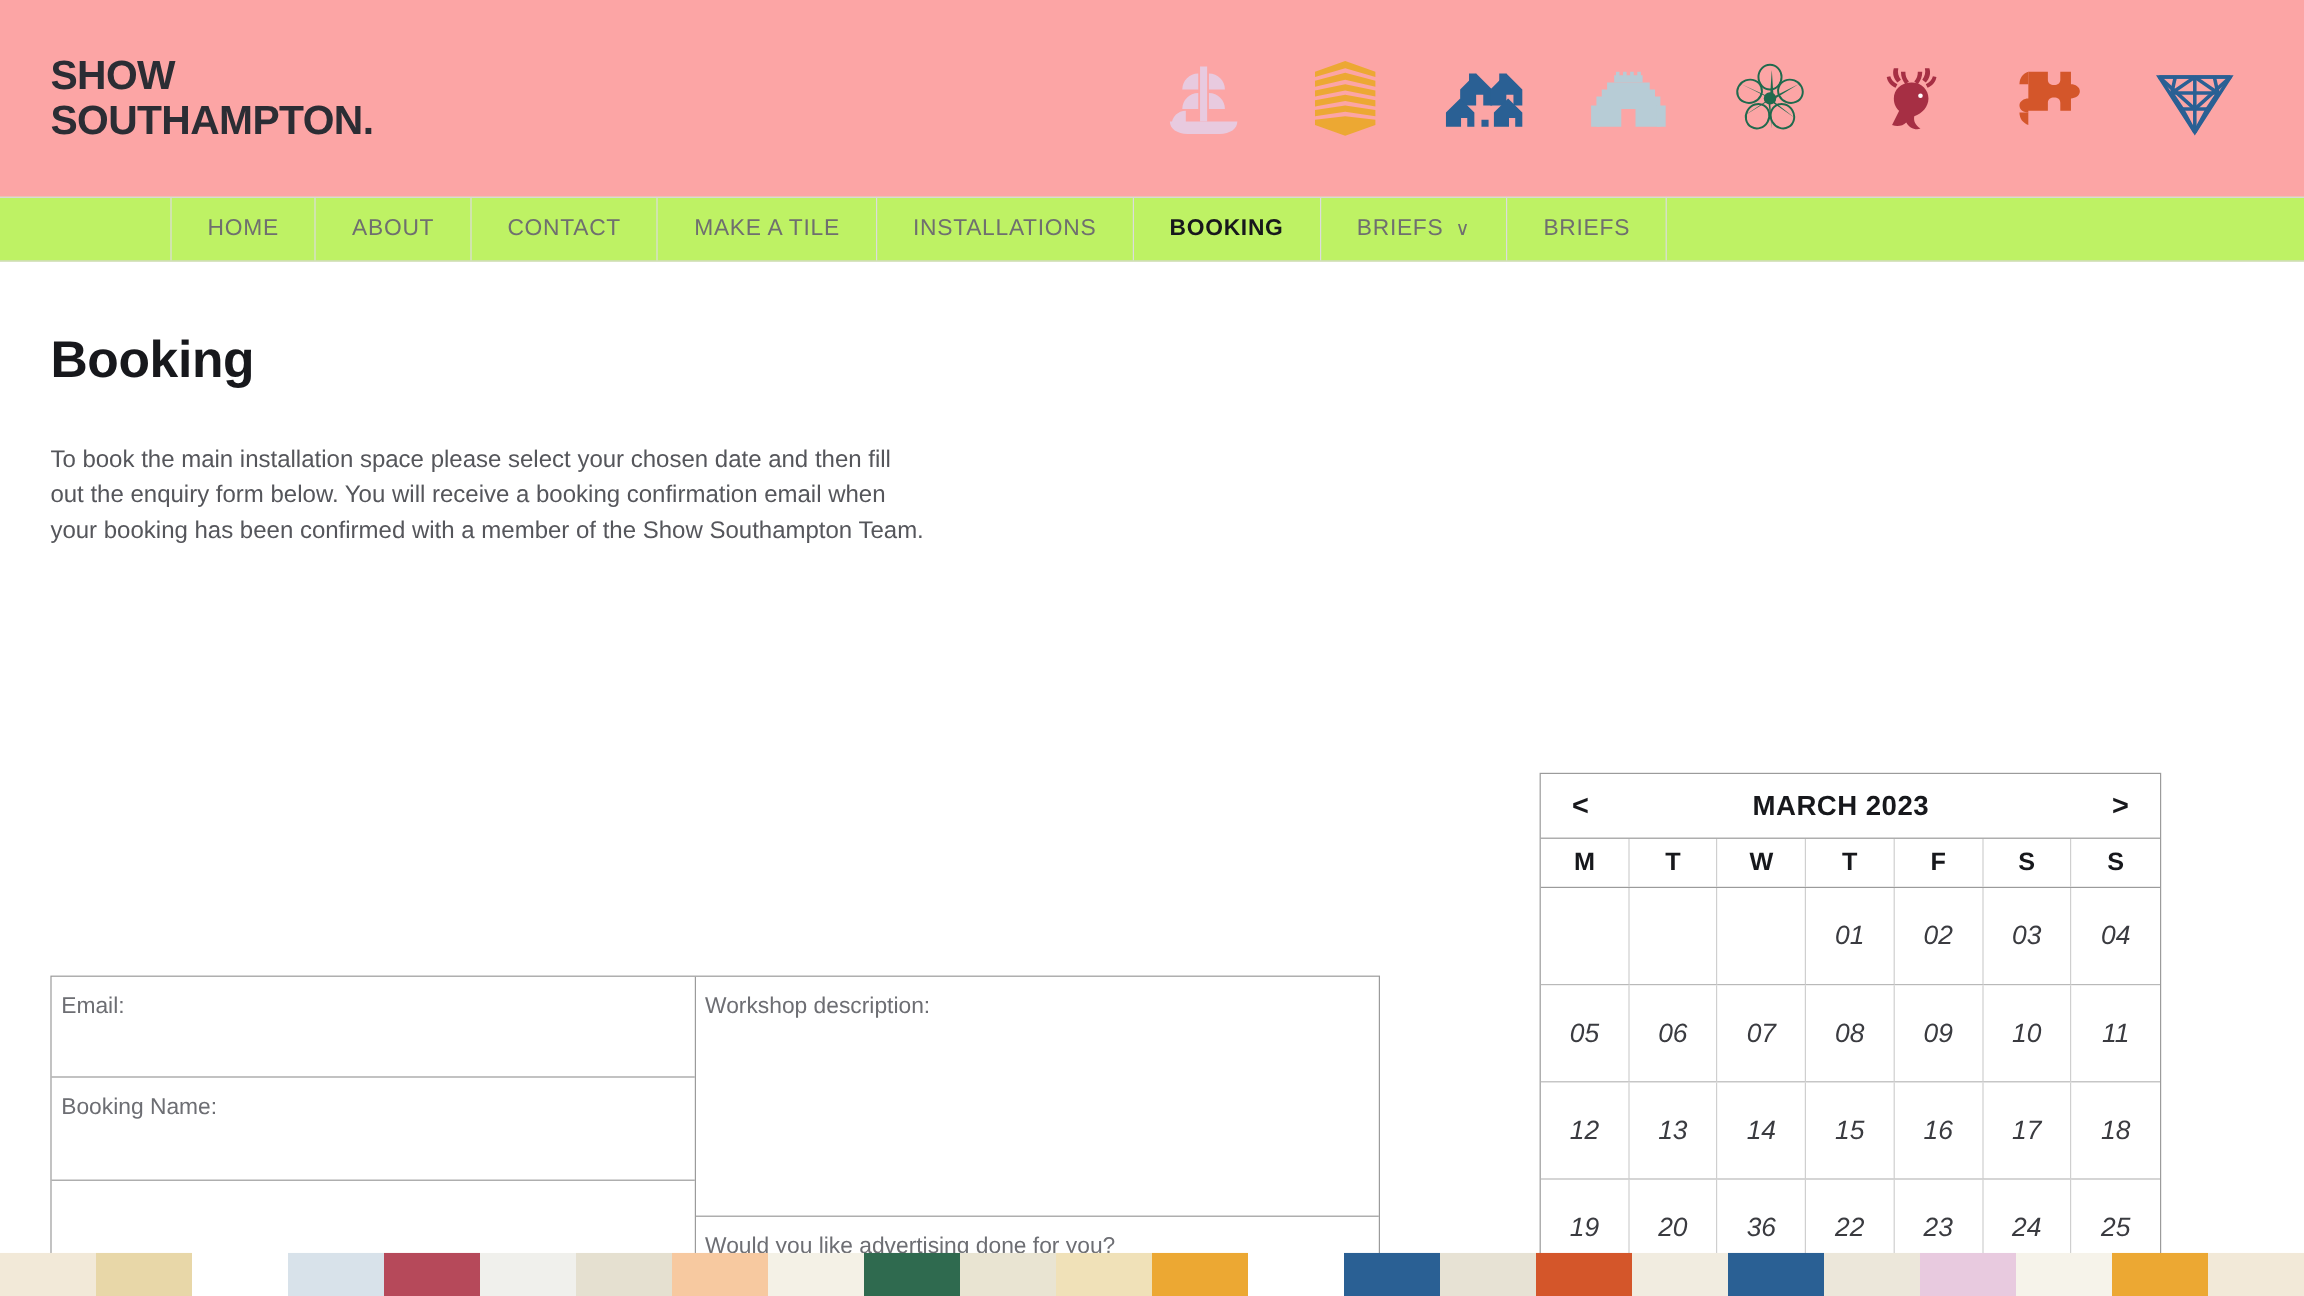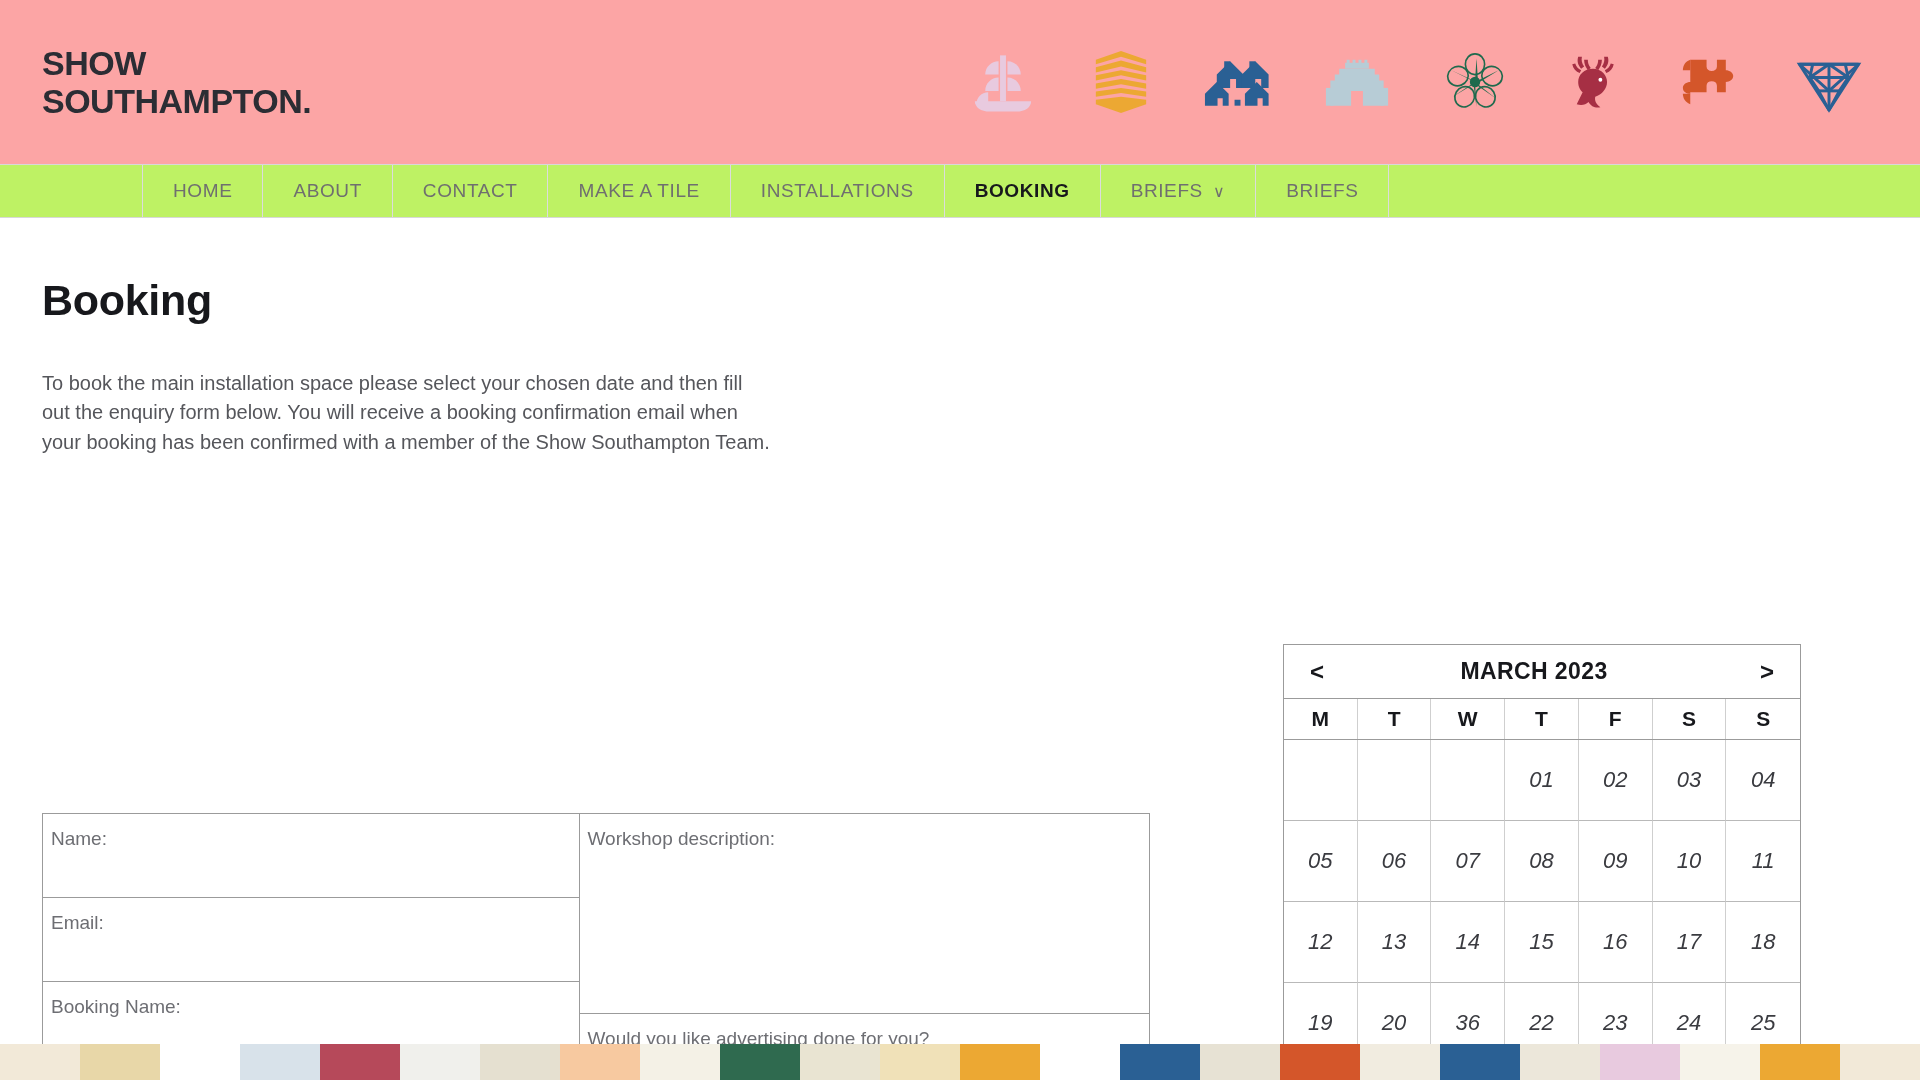--- a/index.html
+++ b/index.html
@@ -346,21 +346,20 @@
 
 <main class="page">
 
   <h1 class="page-title">Booking</h1>
   <p class="intro">To book the main installation space please select your chosen date and then fill out the enquiry form below. You will receive a booking confirmation email when your booking has been confirmed with a member of the Show Southampton Team.</p>
 
   <section class="form-area">
     <div class="form-grid">
 
       <div class="form-col col-left">
-        <div class="field f-h84"><span>Name:</span></div>
         <div class="field f-h84"><span>Email:</span></div>
         <div class="field f-h86"><span>Booking Name:</span></div>
         <div class="field f-h86"></div>
 
       </div>
 
       <div class="form-col col-right">
         <div class="field f-h200"><span>Workshop description:</span></div>
         <div class="field f-h110"><span>Would you like advertising done for you?</span></div>
 

